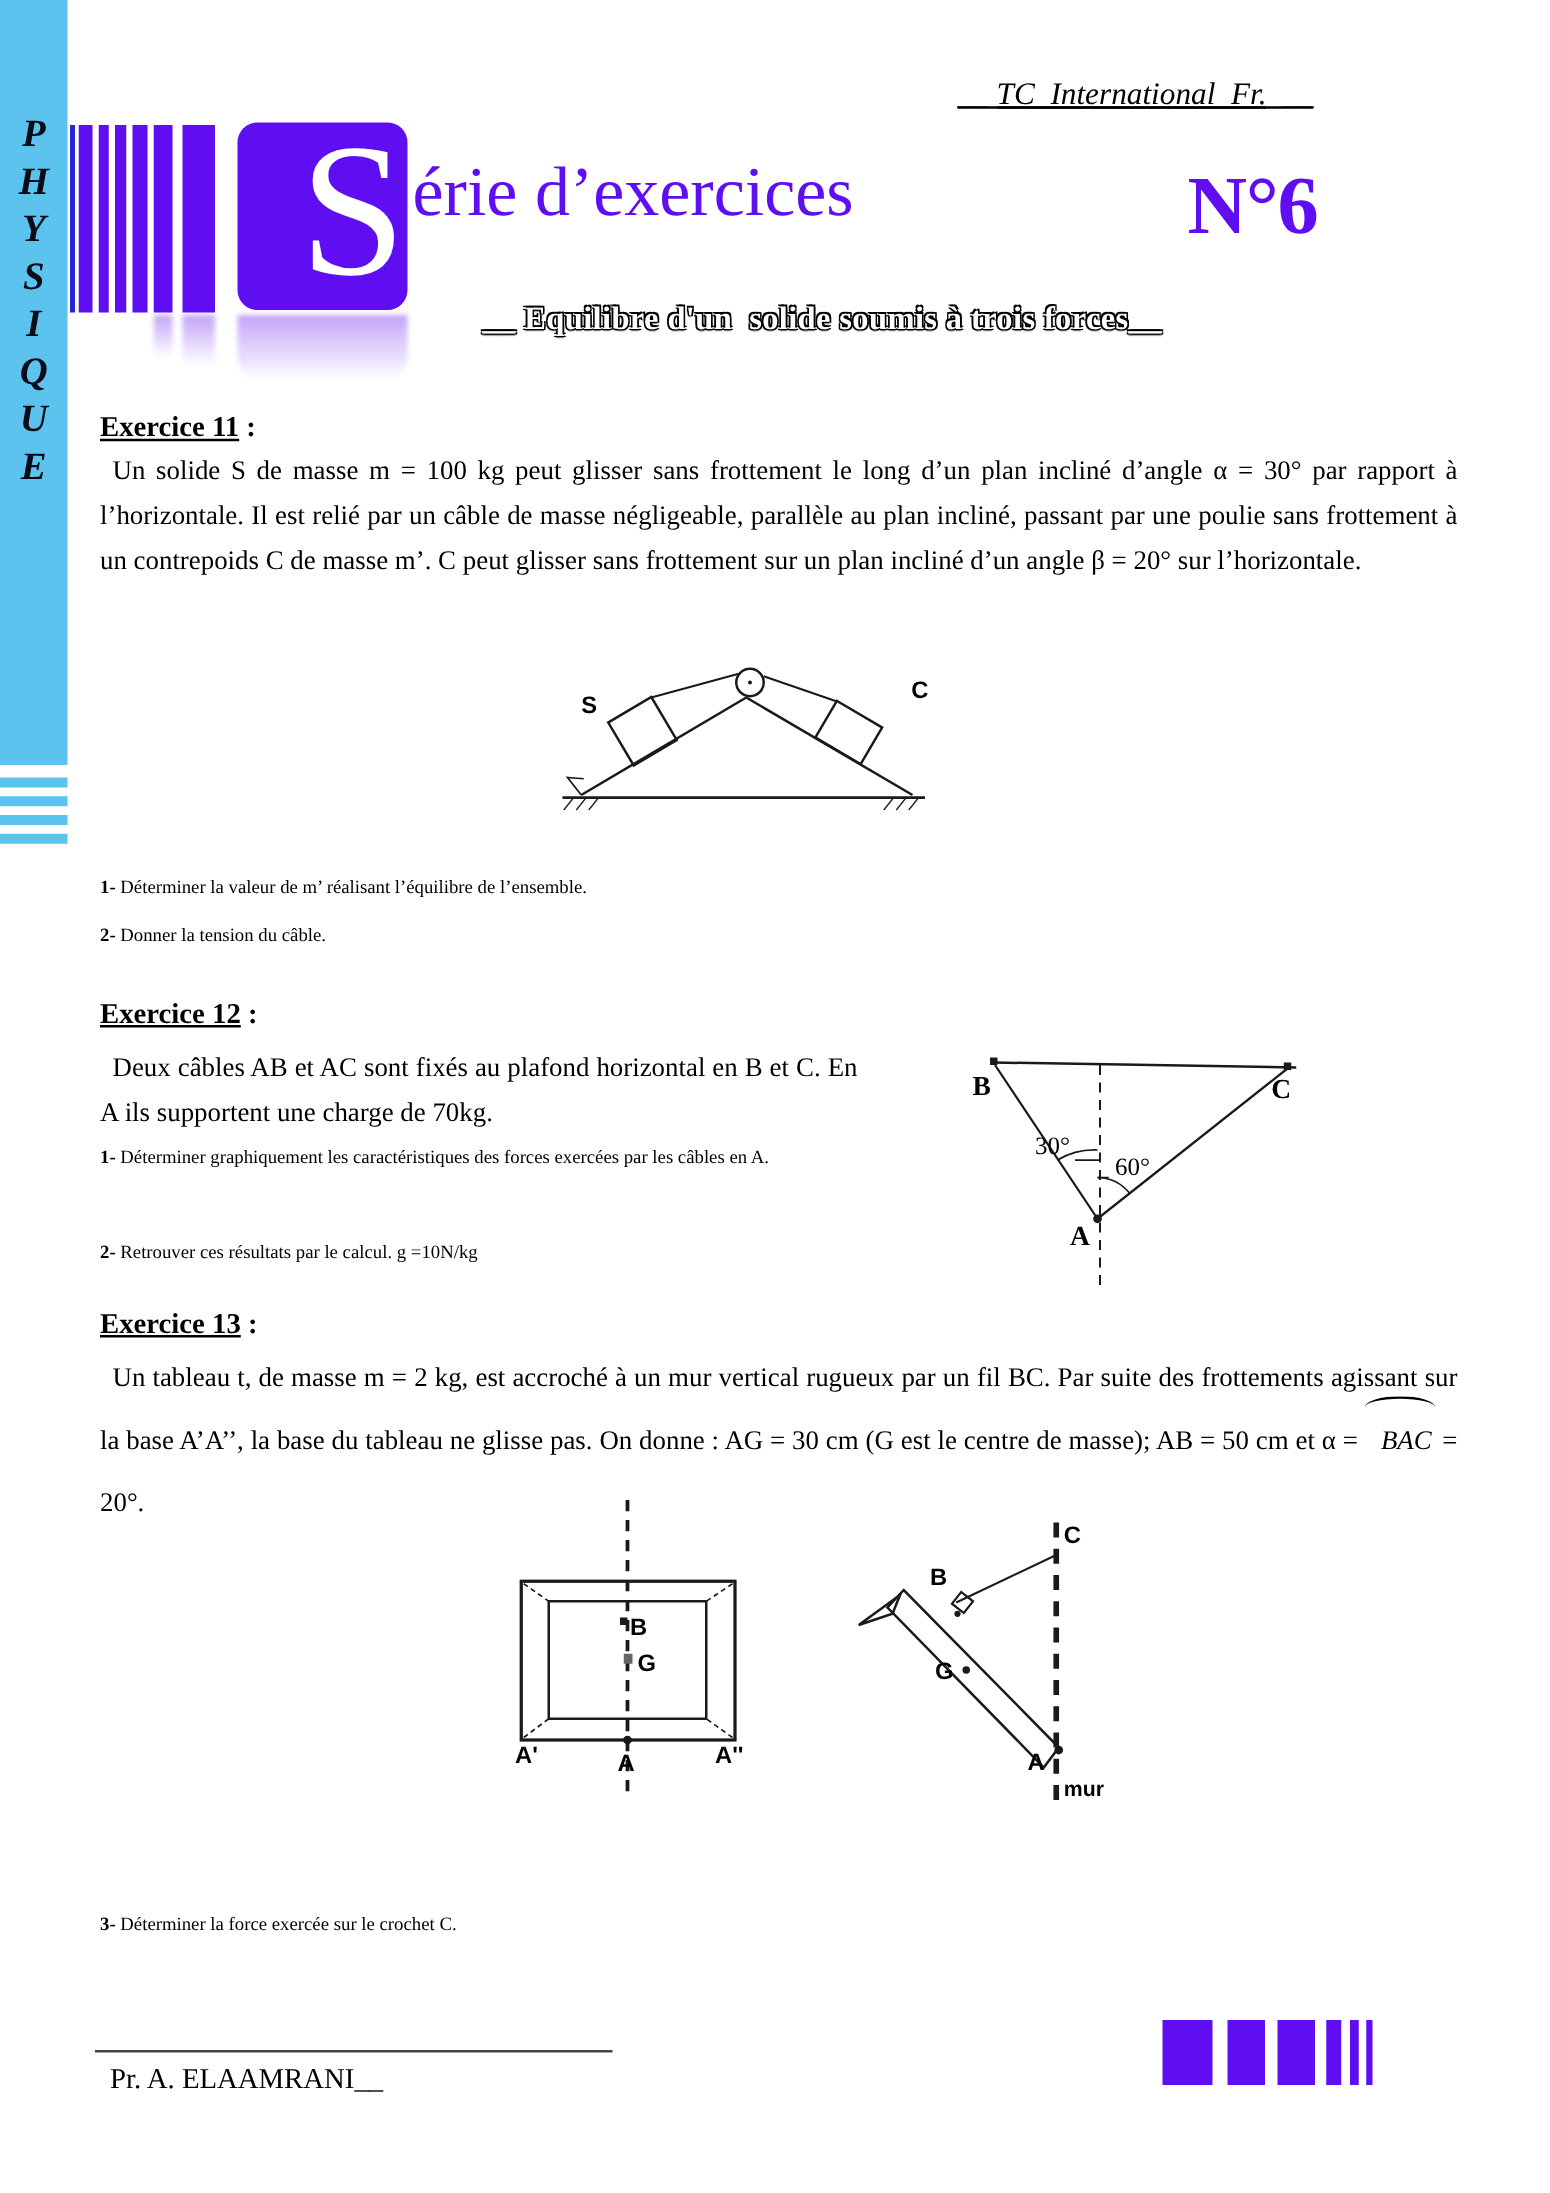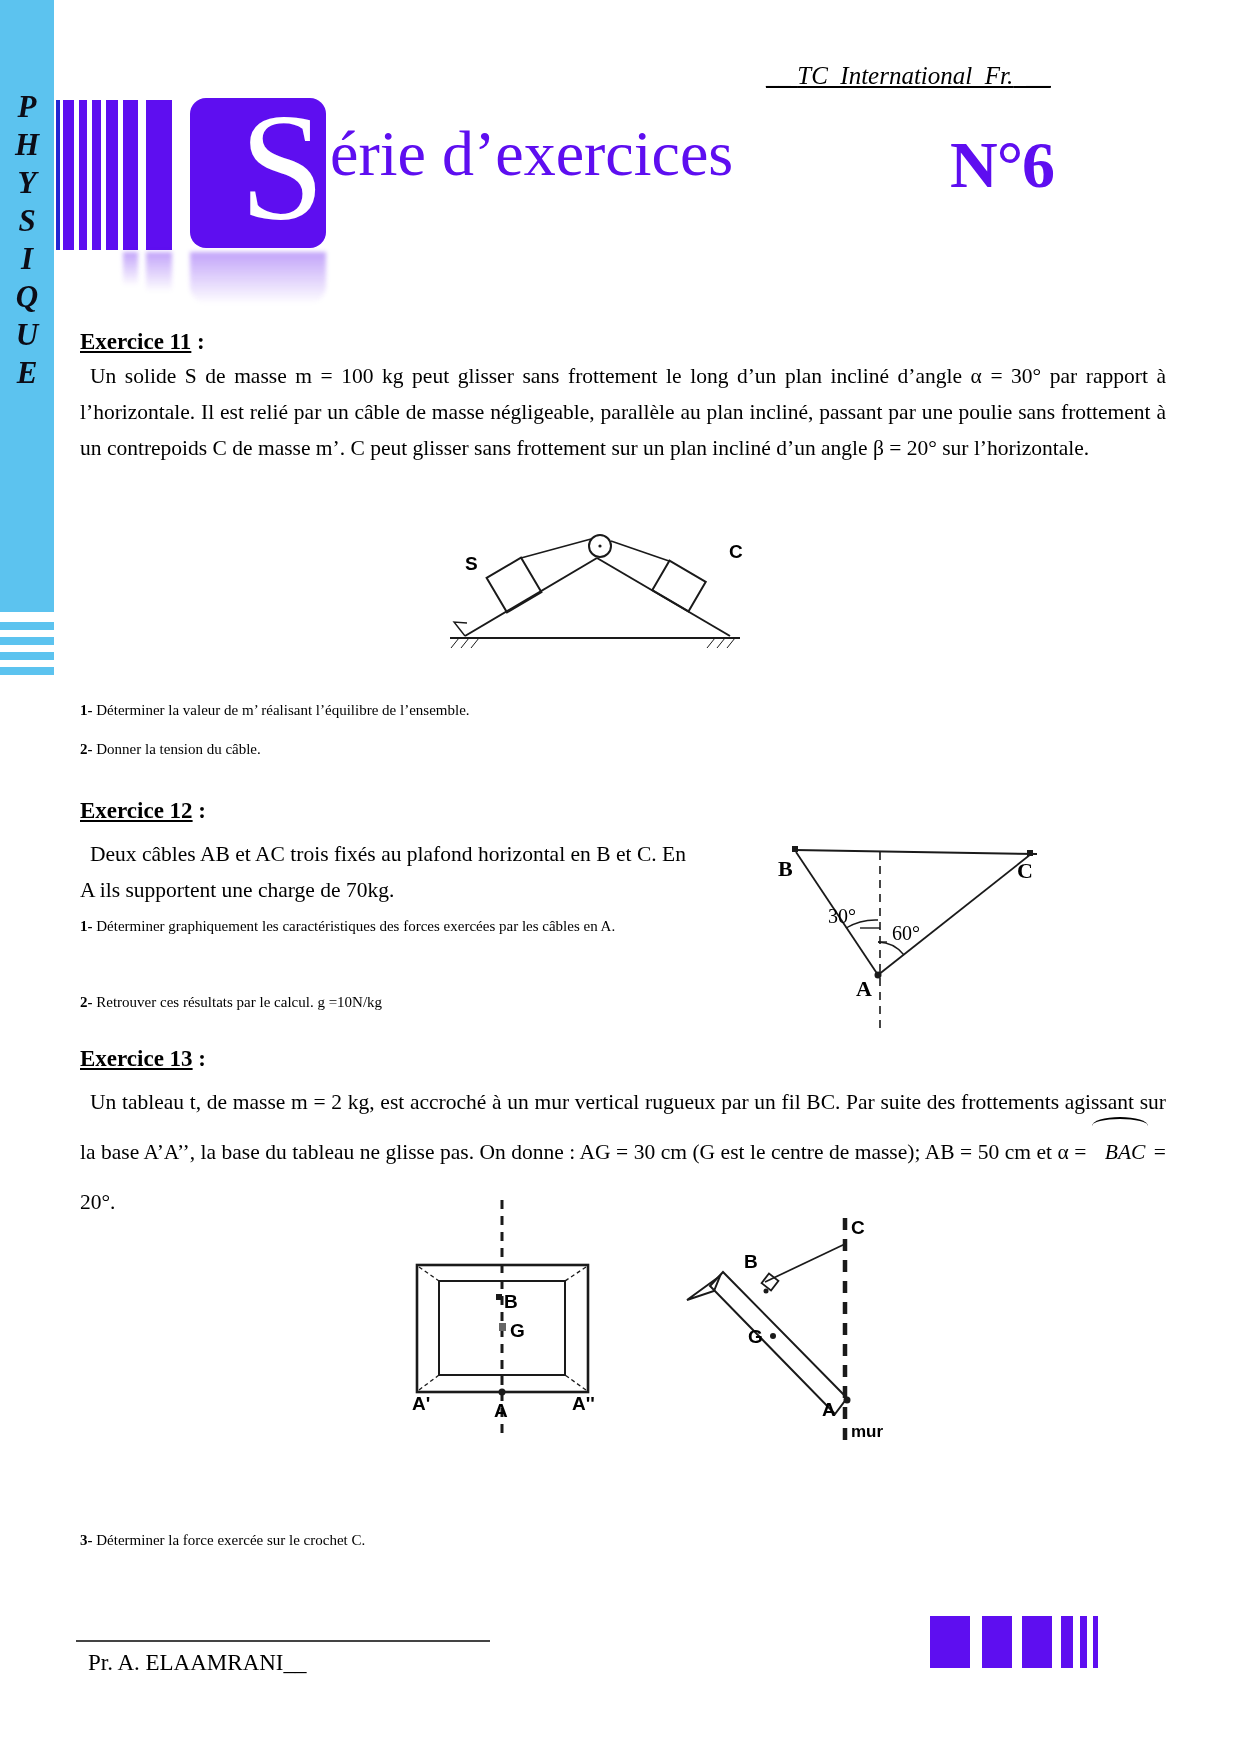--- a/index.html
+++ b/index.html
@@ -11,21 +11,21 @@
   .sidebar{left:0;top:0;width:54px;height:612px;background:var(--sidebar-blue,#5cc3ef);
            display:flex;flex-direction:column;align-items:center;padding-top:88px;box-sizing:border-box;}
   .sidebar .ltr{font-weight:bold;font-style:italic;font-size:31px;line-height:38px;color:#0c0c16;}
   .stripe{left:0;width:54px;height:8px;background:var(--sidebar-blue,#5cc3ef);}
 
   
   .hbar{top:100px;height:150px;background:var(--purple,#5e0ef0);}
   .hbar-blue{background:var(--royal-blue,#2525d2);}
   .hsquare{left:190px;top:98px;width:136px;height:150px;background:var(--purple,#5e0ef0);border-radius:16px;}
   .big-s{left:240px;top:92px;font-size:152px;line-height:152px;color:#fff;}
-  .title-rest{left:330px;top:112px;font-size:64px;line-height:84px;color:var(--purple,#5e0ef0);white-space:nowrap;}
+  .title-rest{left:330px;top:112px;font-size:56px;line-height:84px;color:var(--purple,#5e0ef0);white-space:nowrap;}
   .title-num{left:950px;top:132px;font-size:66px;line-height:66px;font-weight:bold;color:var(--purple,#5e0ef0);letter-spacing:-1px;}
   .refl{background:linear-gradient(to bottom,rgba(94,14,240,.38),rgba(94,14,240,0));filter:blur(2px);}
   .tc-tag{left:766px;top:62px;font-size:25px;font-style:italic;white-space:pre;text-decoration:underline;}
   .tc-under{text-decoration:underline;}
   .subtitle{left:386px;top:240px;font-size:26px;font-weight:bold;letter-spacing:.3px;color:#fff;white-space:pre;
             text-shadow:-1.3px -1.3px 0 #000,1.3px -1.3px 0 #000,-1.3px 1.3px 0 #000,1.3px 1.3px 0 #000,0 2px 1px #555;}
 
   
   .ex-head{left:80px;font-size:23px;font-weight:bold;}
   .ex-head .u{text-decoration:underline;}
@@ -82,20 +82,21 @@
   <div class="abs hbar" style="left:106px;width:12px"></div>
   <div class="abs hbar" style="left:123px;width:15px"></div>
   <div class="abs hbar" style="left:146px;width:26px"></div>
   <div class="abs hsquare"></div>
   <div class="abs refl" style="left:190px;top:252px;width:136px;height:52px;border-radius:0 0 18px 18px"></div>
   <div class="abs refl" style="left:146px;top:252px;width:26px;height:40px"></div>
   <div class="abs refl" style="left:123px;top:252px;width:15px;height:34px"></div>
   <div class="abs big-s">S</div>
   <div class="abs title-rest">érie d’exercices</div>
   <div class="abs title-num">N°6</div>
+  <div class="abs subtitle">__ Equilibre d'un  solide soumis à trois forces__</div>
 
   <div class="abs ex-head" style="top:329px"><span class="u">Exercice 11</span><span> :</span></div>
   <div class="abs para" style="top:358px">Un solide S de masse m = 100 kg peut glisser sans frottement le long d’un plan incliné d’angle α = 30° par rapport à l’horizontale. Il est relié par un câble de masse négligeable, parallèle au plan incliné, passant par une poulie sans frottement à un contrepoids C de masse m’. C peut glisser sans frottement sur un plan incliné d’un angle β = 20° sur l’horizontale.</div>
 
   <div class="abs" style="left:445px;top:518px">
     <svg width="310" height="140" viewBox="0 0 310 140">
       <line x1="5" y1="120" x2="295" y2="120" stroke-width="2.2"></line>
       <line x1="14" y1="120" x2="6" y2="130"></line>
       <line x1="24" y1="120" x2="16" y2="130"></line>
       <line x1="34" y1="120" x2="26" y2="130"></line>
@@ -113,21 +114,21 @@
       <line x1="166" y1="23" x2="224" y2="43" stroke-width="1.6"></line>
       <text x="20" y="52" class="lbl-sans">S</text>
       <text x="284" y="40" class="lbl-sans">C</text>
     </svg>
   </div>
 
   <div class="abs q" style="top:692px"><span class="qnum">1-</span> <span>Déterminer la valeur de m’ réalisant l’équilibre de l’ensemble.</span></div>
   <div class="abs q" style="top:731px"><span class="qnum">2-</span> <span>Donner la tension du câble.</span></div>
 
   <div class="abs ex-head" style="top:798px"><span class="u">Exercice 12</span><span> :</span></div>
-  <div class="abs para para-narrow" style="top:836px">Deux câbles  AB  et AC trois fixés au plafond horizontal en B et C. En  A ils supportent une charge de 70kg.</div>
+  <div class="abs para para-narrow" style="top:836px">Deux câbles  AB  et AC sont fixés au plafond horizontal en B et C. En  A ils supportent une charge de 70kg.</div>
   <div class="abs q para-narrow" style="top:908px;width:606px;text-align:justify"><span class="qnum">1-</span> <span>Déterminer graphiquement les caractéristiques   des forces exercées par les câbles en  A.</span></div>
   <div class="abs q" style="top:984px"><span class="qnum">2-</span> <span>Retrouver ces résultats  par  le calcul. g =10N/kg</span></div>
 
   <div class="abs" style="left:690px;top:836px">
     <svg width="372" height="200" viewBox="0 0 372 200">
       <line x1="105" y1="14" x2="347" y2="18" stroke-width="2"></line>
       <rect x="102" y="10" width="6" height="6" class="dot"></rect>
       <rect x="337" y="14" width="6" height="6" class="dot"></rect>
       <line x1="190" y1="16" x2="190" y2="196" stroke-dasharray="8 6" stroke-width="1.6"></line>
       <line x1="106" y1="16" x2="188" y2="139" stroke-width="1.8"></line>

